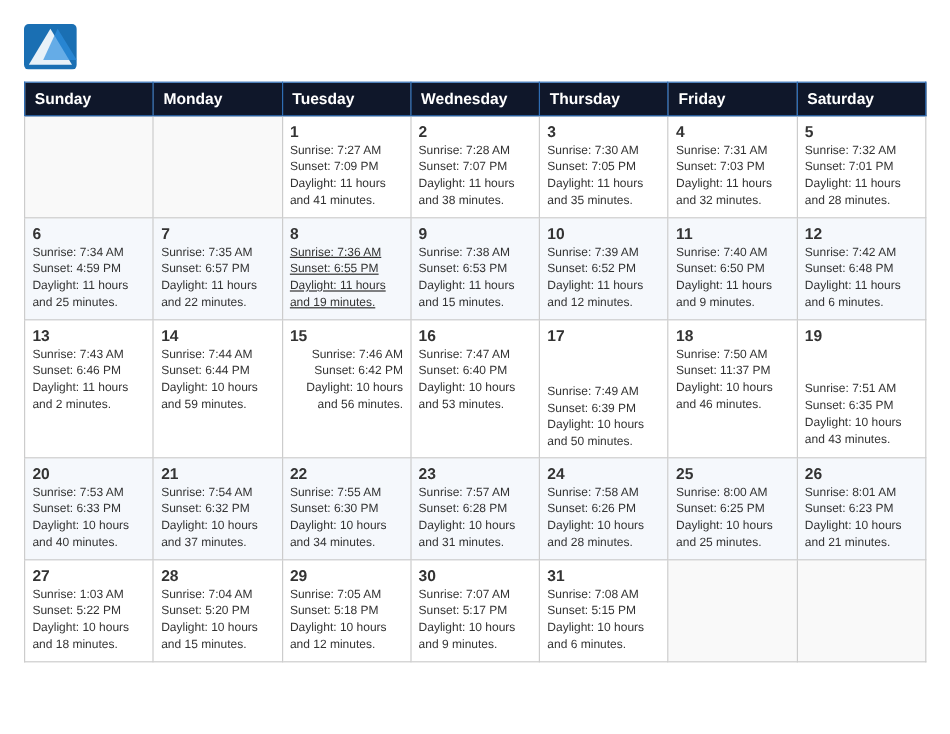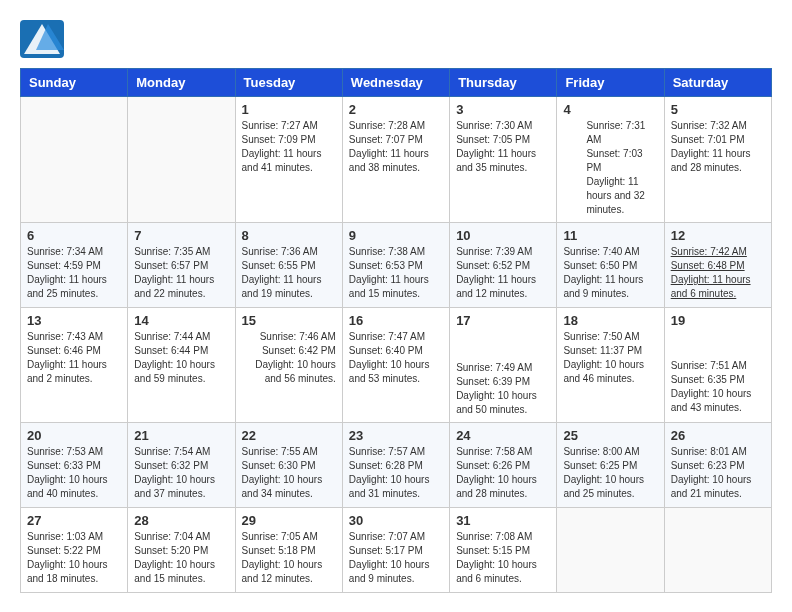--- a/index.html
+++ b/index.html
@@ -38,21 +38,21 @@
       font-size: 16px;
       color: #333;
       font-weight: bold;
     }
     table {
       width: 100%;
       border-collapse: collapse;
       table-layout: fixed;
     }
     th {
-      background: #1d4ed8;
+      background: #0f172a;
       color: #fff;
       text-align: left;
       padding: 6px 8px;
       font-size: 13px;
       font-weight: bold;
       border: 1px solid #2e6db4;
     }
     td {
       border: 1px solid #ccc;
       vertical-align: top;
@@ -133,21 +133,21 @@
 Daylight: 11 hours and 38 minutes.</div>
         </td>
         <td>
           <span class="day-num">3</span>
           <div class="day-detail" style="white-space: pre-line;">Sunrise: 7:30 AM
 Sunset: 7:05 PM
 Daylight: 11 hours and 35 minutes.</div>
         </td>
         <td>
           <span class="day-num">4</span>
-          <div class="day-detail" style="white-space: pre-line; margin-left: 23px;">Sunrise: 7:31 AM
+          <div class="day-detail" style="white-space: pre-line;">Sunrise: 7:31 AM
 Sunset: 7:03 PM
 Daylight: 11 hours and 32 minutes.</div>
         </td>
         <td>
           <span class="day-num">5</span>
           <div class="day-detail" style="white-space: pre-line;">Sunrise: 7:32 AM
 Sunset: 7:01 PM
 Daylight: 11 hours and 28 minutes.</div>
         </td>
       </tr>
@@ -159,21 +159,21 @@
 Daylight: 11 hours and 25 minutes.</div>
         </td>
         <td>
           <span class="day-num">7</span>
           <div class="day-detail" style="white-space: pre-line;">Sunrise: 7:35 AM
 Sunset: 6:57 PM
 Daylight: 11 hours and 22 minutes.</div>
         </td>
         <td>
           <span class="day-num">8</span>
-          <div class="day-detail" style="white-space: pre-line;">Sunrise: 7:36 AM
+          <div class="day-detail" style="white-space: pre-line; text-decoration: underline;">Sunrise: 7:36 AM
 Sunset: 6:55 PM
 Daylight: 11 hours and 19 minutes.</div>
         </td>
         <td>
           <span class="day-num">9</span>
           <div class="day-detail" style="white-space: pre-line;">Sunrise: 7:38 AM
 Sunset: 6:53 PM
 Daylight: 11 hours and 15 minutes.</div>
         </td>
         <td>
@@ -183,21 +183,21 @@
 Daylight: 11 hours and 12 minutes.</div>
         </td>
         <td>
           <span class="day-num">11</span>
           <div class="day-detail" style="white-space: pre-line;">Sunrise: 7:40 AM
 Sunset: 6:50 PM
 Daylight: 11 hours and 9 minutes.</div>
         </td>
         <td>
           <span class="day-num">12</span>
-          <div class="day-detail" style="white-space: pre-line; text-decoration: underline;">Sunrise: 7:42 AM
+          <div class="day-detail" style="white-space: pre-line;">Sunrise: 7:42 AM
 Sunset: 6:48 PM
 Daylight: 11 hours and 6 minutes.</div>
         </td>
       </tr>
       <tr>
         <td>
           <span class="day-num">13</span>
           <div class="day-detail" style="white-space: pre-line;">Sunrise: 7:43 AM
 Sunset: 6:46 PM
 Daylight: 11 hours and 2 minutes.</div>

